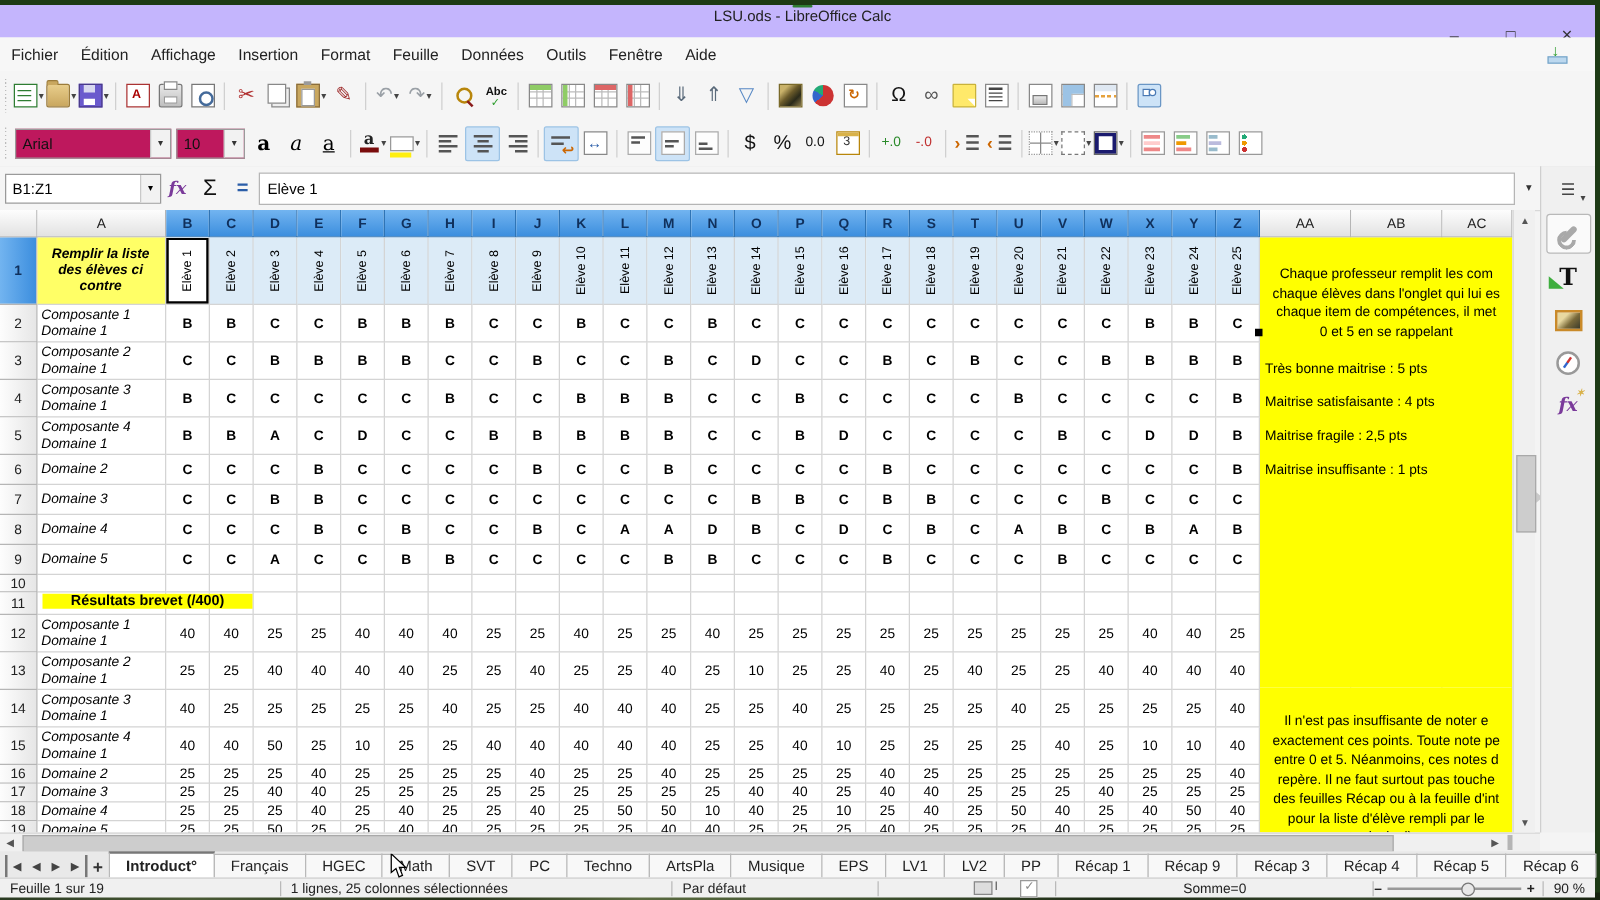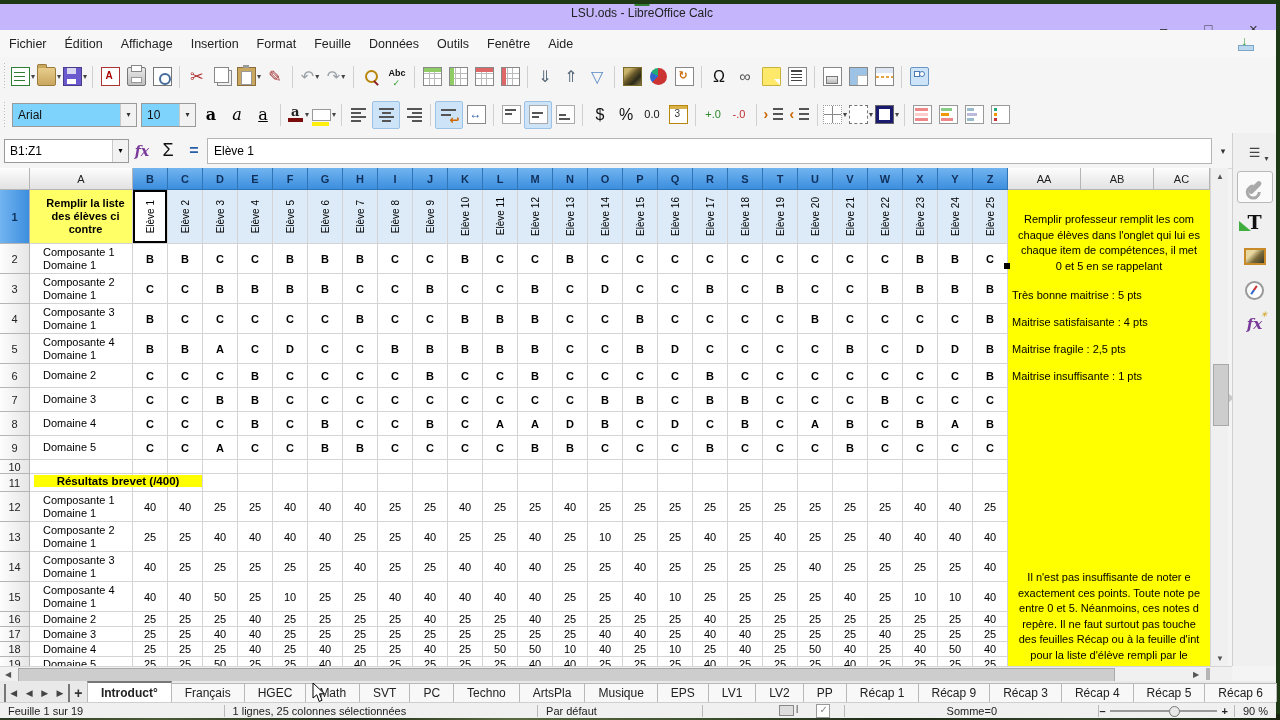--- a/index.html
+++ b/index.html
@@ -32,21 +32,21 @@
   
   .tb{position:absolute;left:0;width:100%;background:#f5f5f5;display:flex;align-items:center;border-bottom:1px solid #e0e0e0;}
   .tb1{top:53px;height:39px;}
   .tb2{top:92px;height:37px;}
   .grip{width:6px;height:70%;margin:0 2px;background:repeating-linear-gradient(#bbb 0 1px,transparent 1px 3px);background-size:1px 100%;background-repeat:repeat-y;background-position:2px 0;}
   .tbsep{width:1px;height:22px;background:#d0d0d0;margin:0 4px;}
   .tbicon{height:26px;min-width:24px;display:flex;align-items:center;justify-content:center;border-radius:2px;position:relative;padding:0 1px;}
   .tbicon.active{background:#cde3f7;border:1px solid #9cc3e5;}
   .tbicon .g{font-size:16px;line-height:1;}
   .dd{font-size:8px;color:#444;margin-left:1px;}
-  .combo{height:22px;background:#7dd3fc;border:1px solid #9a9a9a;display:flex;align-items:center;font-size:12px;color:#111;padding-left:5px;margin:0 2px;}
+  .combo{height:22px;background:#be185d;border:1px solid #9a9a9a;display:flex;align-items:center;font-size:12px;color:#111;padding-left:5px;margin:0 2px;}
   .combo .arrow{margin-left:auto;width:15px;height:100%;border-left:1px solid #c9c9c9;display:flex;align-items:center;justify-content:center;font-size:8px;color:#333;background:#f2f2f2;}
 
   
   .cs{width:17px;height:17px;position:relative;display:inline-block;}
   .cs-doc{border:1px solid #2e7d32;background:linear-gradient(#2e7d32,#2e7d32) 2px 4px/11px 1px no-repeat,linear-gradient(#2e7d32,#2e7d32) 2px 8px/11px 1px no-repeat,linear-gradient(#2e7d32,#2e7d32) 2px 12px/11px 1px no-repeat,#fff;}
   .cs-folder{border:1px solid #9b7b3a;border-radius:2px;background:linear-gradient(#e8cd8b,#c9a75f);}
   .cs-folder:before{content:"";position:absolute;left:-1px;top:-4px;width:8px;height:3px;background:#c9a75f;border:1px solid #9b7b3a;border-bottom:none;border-radius:2px 2px 0 0;}
   .cs-save{border:1px solid #4a3a8a;background:#6a5acd;}
   .cs-save:before{content:"";position:absolute;left:3px;top:0;width:9px;height:6px;background:#d8d8f0;}
   .cs-save:after{content:"";position:absolute;left:3px;bottom:1px;width:9px;height:5px;background:#fff;}
@@ -137,21 +137,21 @@
   
   .grid{position:absolute;left:0;top:164px;width:1210px;height:498px;background:#fff;overflow:hidden;}
   .ghead{display:flex;height:22px;}
   .corner{width:30px;background:linear-gradient(#fdfdfd,#e2e2e2);border:1px solid #b5b5b5;border-width:0 1px 1px 0;box-sizing:border-box;}
   .chdr{box-sizing:border-box;border-right:1px solid #b5b5b5;border-bottom:1px solid #b5b5b5;background:linear-gradient(#fdfdfd,#e2e2e2);display:flex;align-items:center;justify-content:center;font-size:11px;color:#222;}
   .chdr.sel{background:linear-gradient(#72b4f0,#3c8ede);color:#10305c;font-weight:bold;border-right:1px solid #2f74b5;border-bottom:1px solid #2f74b5;}
   .grow{display:flex;box-sizing:border-box;}
   .rhdr{width:30px;box-sizing:border-box;border-right:1px solid #b5b5b5;border-bottom:1px solid #b5b5b5;background:linear-gradient(90deg,#fdfdfd,#e6e6e6);display:flex;align-items:center;justify-content:center;font-size:11px;color:#222;flex:none;}
   .rhdr.sel{background:linear-gradient(90deg,#72b4f0,#3c8ede);color:#10305c;font-weight:bold;}
   .cell{box-sizing:border-box;border-right:1px solid #d4d4d4;border-bottom:1px solid #d4d4d4;display:flex;align-items:center;justify-content:center;font-size:11px;color:#000;flex:none;overflow:hidden;}
-  .cell.labelc{justify-content:flex-start;padding-left:13px;white-space:pre-line;line-height:13px;}
+  .cell.labelc{justify-content:flex-start;padding-left:3px;white-space:pre-line;line-height:13px;font-style:italic;}
   .cell.lv{font-weight:bold;}
   .a1{background:#ffff66;font-weight:bold;text-align:center;justify-content:center;line-height:15px;white-space:normal;padding:0 4px;}
   .stud{background:#dcebf7;}
   .stud .vt{writing-mode:vertical-rl;transform:rotate(180deg);font-size:10px;color:#000;}
   .stud.activecell{background:#fff;box-shadow:inset 0 0 0 2px #000;}
   .fillhandle{position:absolute;left:1004px;top:95px;width:6px;height:6px;background:#000;}
   .res-title{position:absolute;left:34px;width:168px;background:#ffff00;font-weight:bold;font-size:11.5px;text-align:center;}
   .note{position:absolute;left:1008px;top:22px;width:202px;height:360px;background:#ffff00;overflow:hidden;font-size:11px;color:#000;}
   .note .nt{font-weight:bold;text-align:right;padding:24px 12px 0 0;font-size:11.5px;}
   .note .pline{text-align:center;white-space:nowrap;line-height:15.5px;}
@@ -1175,21 +1175,21 @@
         <div class="cell" style="width: 35px;">25</div>
         <div class="cell" style="width: 35px;">25</div>
         <div class="cell" style="width: 35px;">25</div>
         <div class="cell" style="width: 35px;">25</div>
         <div class="cell" style="width: 73px;"></div>
         <div class="cell" style="width: 73px;"></div>
         <div class="cell" style="width: 56px;"></div>
       </div>
       <div class="note">
         <div style="margin-top: 22px;">
-          <div class="pline">Remplir professeur remplit les com</div>
+          <div class="pline">Chaque professeur remplit les com</div>
           <div class="pline">chaque élèves dans l'onglet qui lui es</div>
           <div class="pline">chaque item de compétences, il met</div>
           <div class="pline">0 et 5 en se rappelant</div>
         </div>
         <div class="sline">Très bonne maitrise : 5 pts</div>
         <div class="sline">Maitrise satisfaisante : 4 pts</div>
         <div class="sline">Maitrise fragile : 2,5 pts</div>
         <div class="sline">Maitrise insuffisante : 1 pts</div>
       </div>
       <div class="note" style="top: 382px; height: 176px;">

